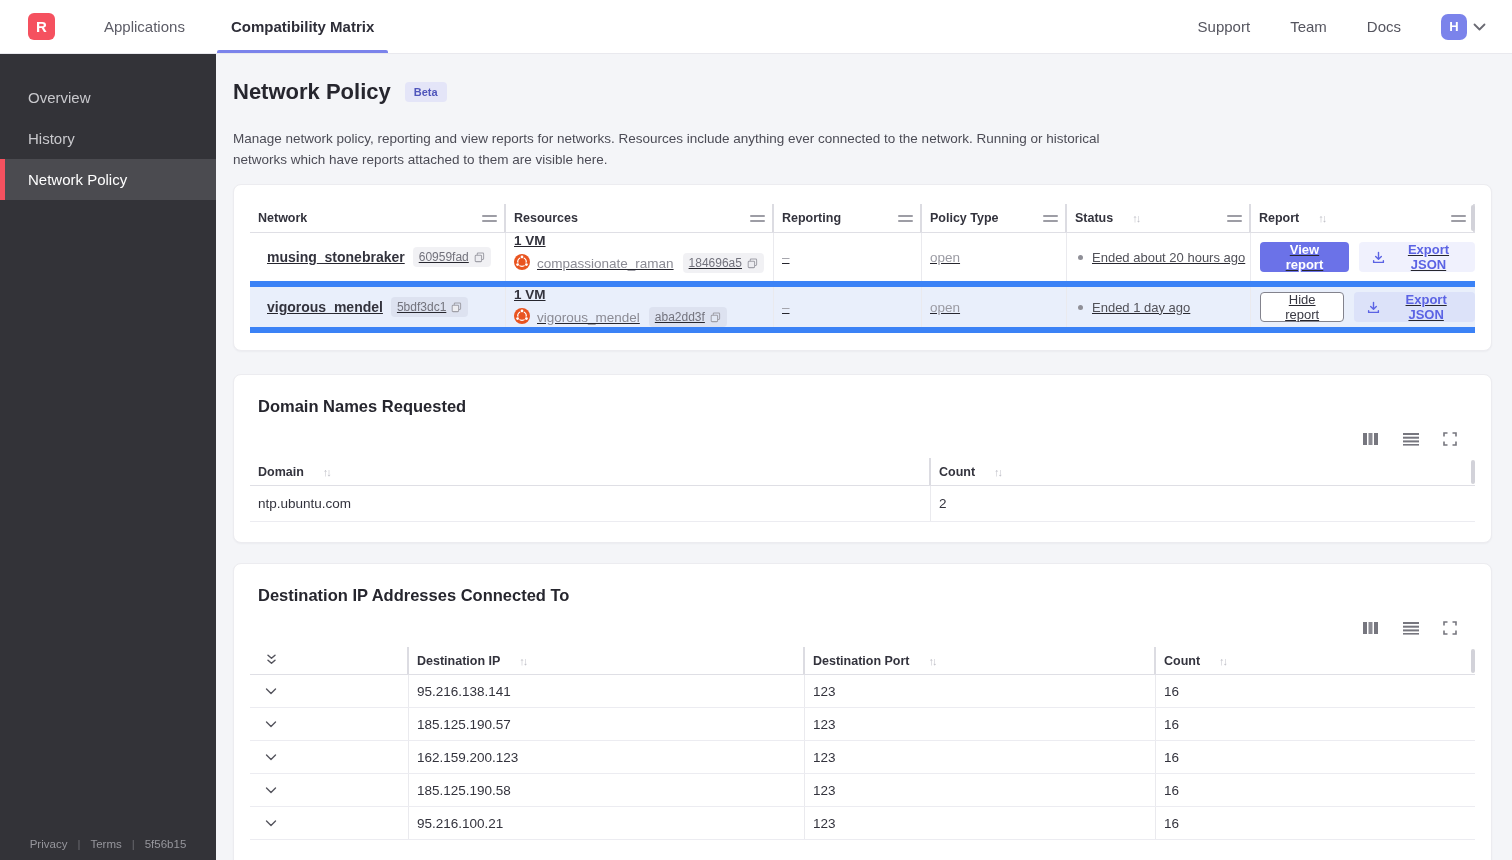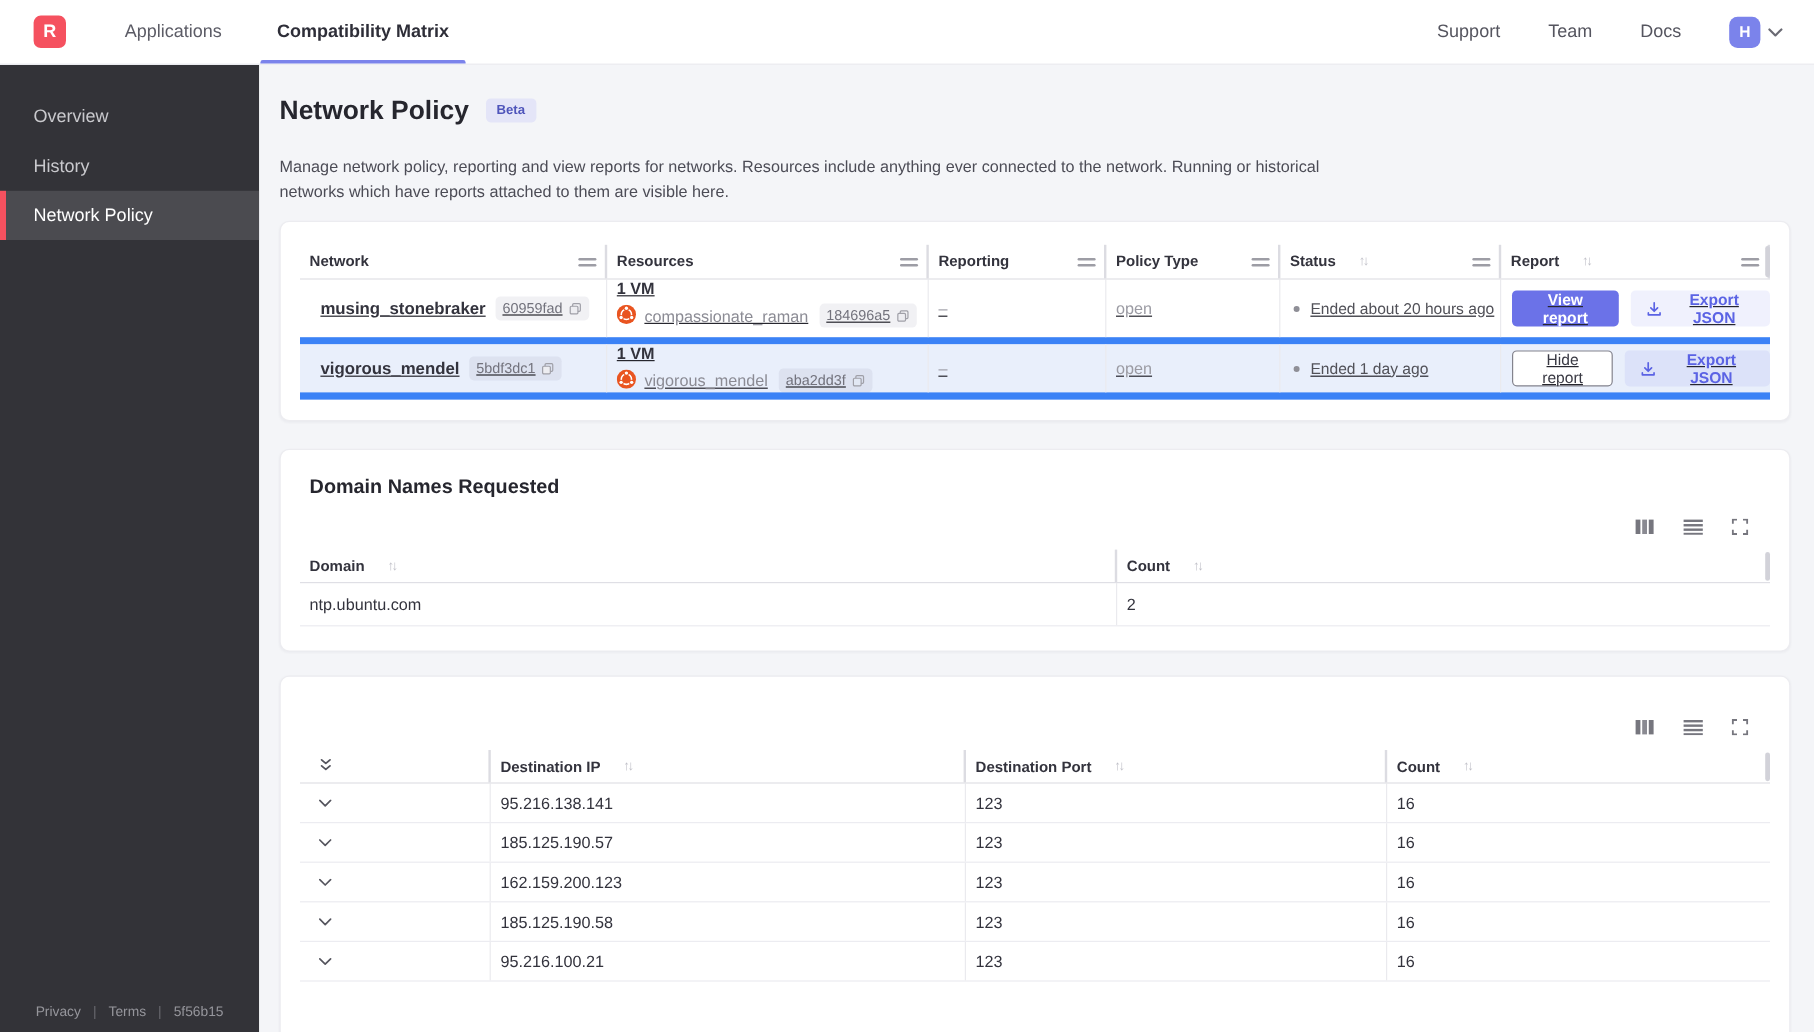--- a/index.html
+++ b/index.html
@@ -343,20 +343,21 @@
       </div>
       <div class="scroll-thumb" style="height:24px;top:2px;"></div>
     </div>
     <div class="dom-grid rt-row dom-row">
       <div class="b-cell">ntp.ubuntu.com</div>
       <div class="b-cell" style="border-right:none;">2</div>
     </div>
   </div>
 
   <div class="card card-report card-dest" style="margin-top:20px;">
+    <div class="card-title">Destination IP Addresses Connected To</div>
     <div class="toolbar">
       <span class="tool-icon">
         <svg width="17" height="14" viewBox="0 0 17 14">
             <rect x="1" y="1" width="4" height="12" fill="#76767e"></rect>
             <rect x="6.5" y="1" width="4" height="12" fill="#8a8a92"></rect>
             <rect x="12" y="1" width="4" height="12" fill="#76767e"></rect>
           </svg>
       </span>
       <span class="tool-icon">
         <svg width="18" height="14" viewBox="0 0 18 14">

